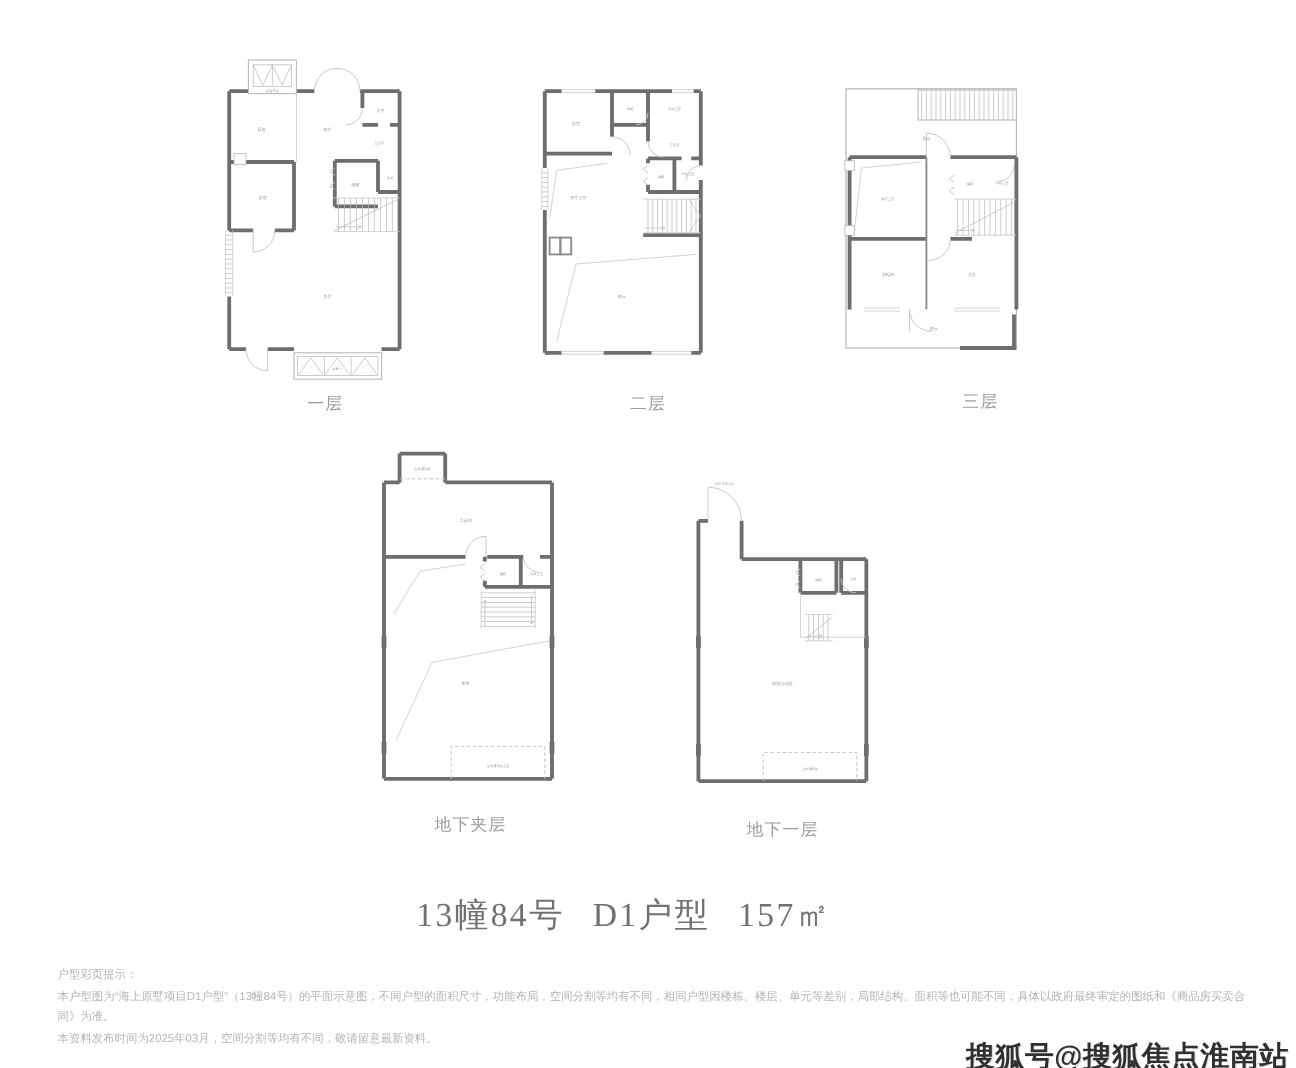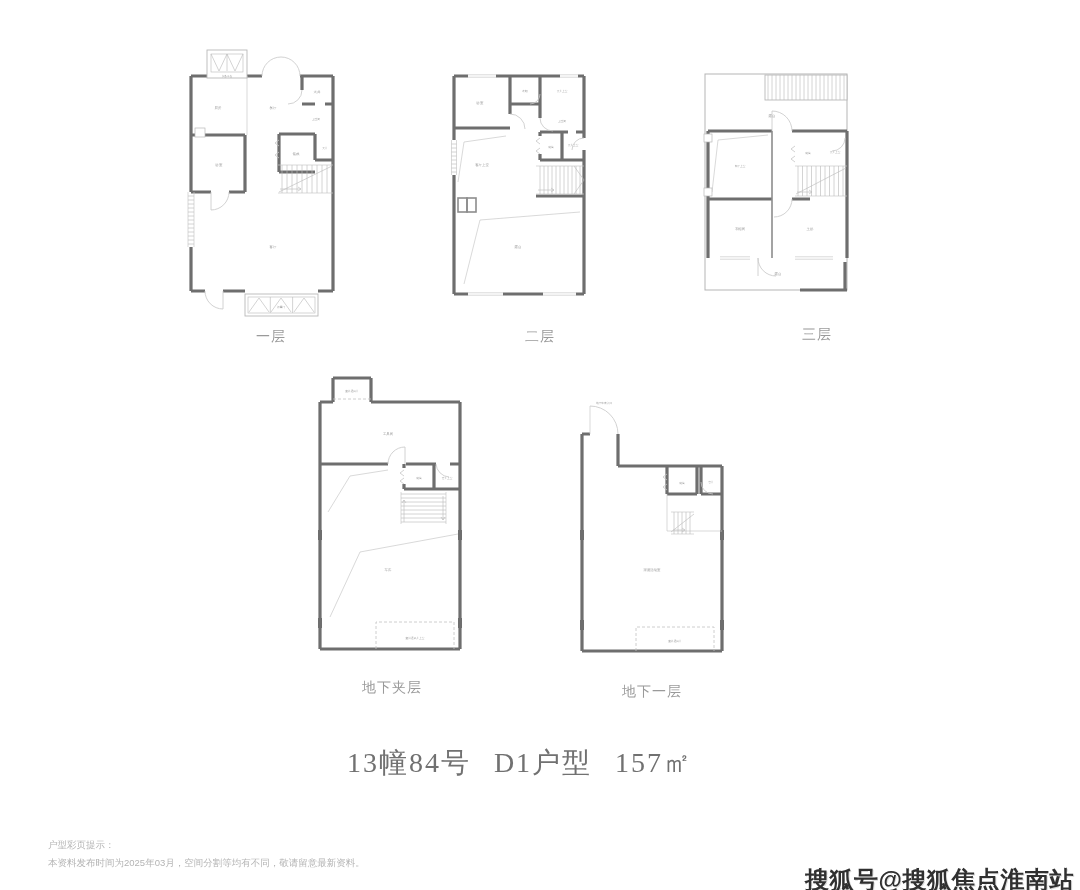--- a/index.html
+++ b/index.html
@@ -16,21 +16,21 @@
   .pier{fill:#6e6e6e;}
   svg text{font-family:"Liberation Sans",sans-serif;fill:#9b9b9b;text-anchor:middle;}
   .r{font-size:3.4px;}
   .rs{font-size:2.7px;}
   .cap{position:absolute;transform:translateX(-50%);font-family:Liberation Sans, sans-serif;
        font-size:14px;color:#9a9a9a;letter-spacing:1px;white-space:nowrap;}
   .title{position:absolute;left:520px;top:744px;transform:translateX(-50%);
          font-family:"Liberation Serif",serif;font-size:28px;color:#717171;
          letter-spacing:2px;word-spacing:14px;white-space:nowrap;text-align:right;}
   .disc{position:absolute;left:48px;top:804px;width:990px;font-size:9.5px;
-        color:#b4b4b4;line-height:17.5px;margin-top:32px;}
+        color:#b4b4b4;line-height:17.5px;}
   .wm{position:absolute;right:6px;top:864px;font-size:24px;font-weight:bold;color:#303030;
       letter-spacing:0.5px;white-space:nowrap;
       text-shadow:-2px -2px 0 #ffffff,-1px -1px 0 #ffffff,1px 1px 0 rgba(150,150,150,.35);}
 </style>
 </head>
 <body>
 
 <svg class="plan" style="left:183px;top:42px" width="152" height="285" viewBox="0 0 152 285">
   <g>
     <path class="w" d="M8,34H79 M117,34H150 M8,34V150 M8,205V249 M150,34V249
@@ -239,16 +239,17 @@
 <div class="cap" style="left:271px;top:328px">一层</div>
 <div class="cap" style="left:540px;top:328px">二层</div>
 <div class="cap" style="left:817px;top:326px">三层</div>
 <div class="cap" style="left:392px;top:679px">地下夹层</div>
 <div class="cap" style="left:652px;top:683px">地下一层</div>
 
 <div class="title">13幢84号 D1户型 157㎡</div>
 
 <div class="disc">
   <div>户型彩页提示：</div>
+  <div>本户型图为“海上原墅项目D1户型”（13幢84号）的平面示意图，不同户型的面积尺寸，功能布局，空间分割等均有不同，相同户型因楼栋、楼层、单元等差别，局部结构、面积等也可能不同，具体以政府最终审定的图纸和《商品房买卖合同》为准。</div>
   <div>本资料发布时间为2025年03月，空间分割等均有不同，敬请留意最新资料。</div>
 </div>
 
 <div class="wm">搜狐号@搜狐焦点淮南站</div>
 
 </body></html>

